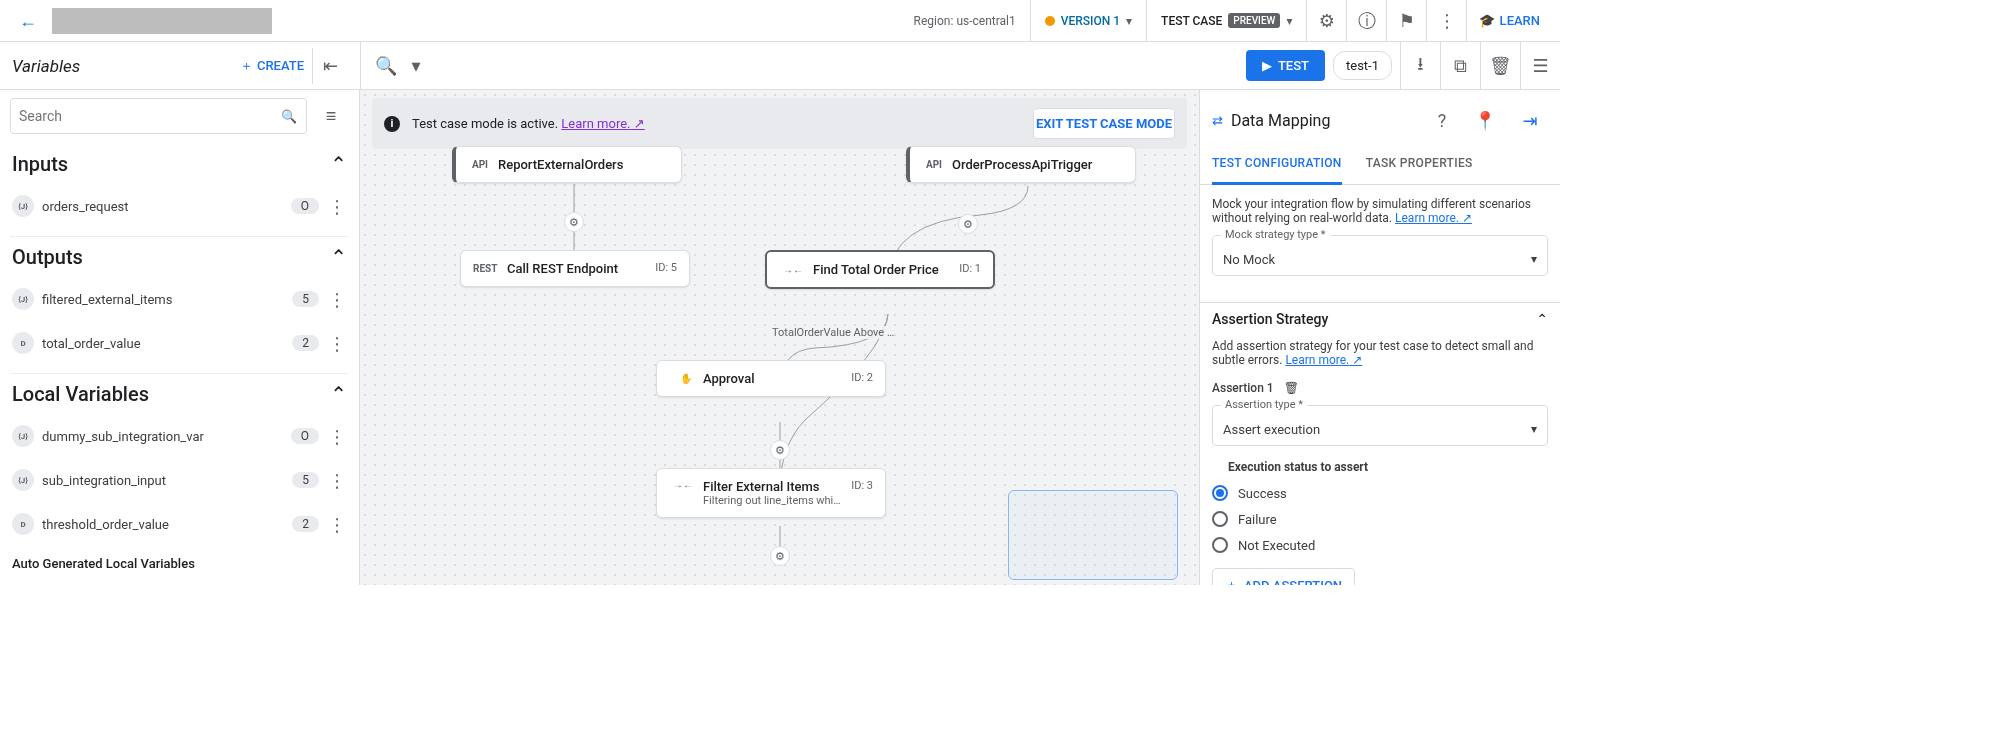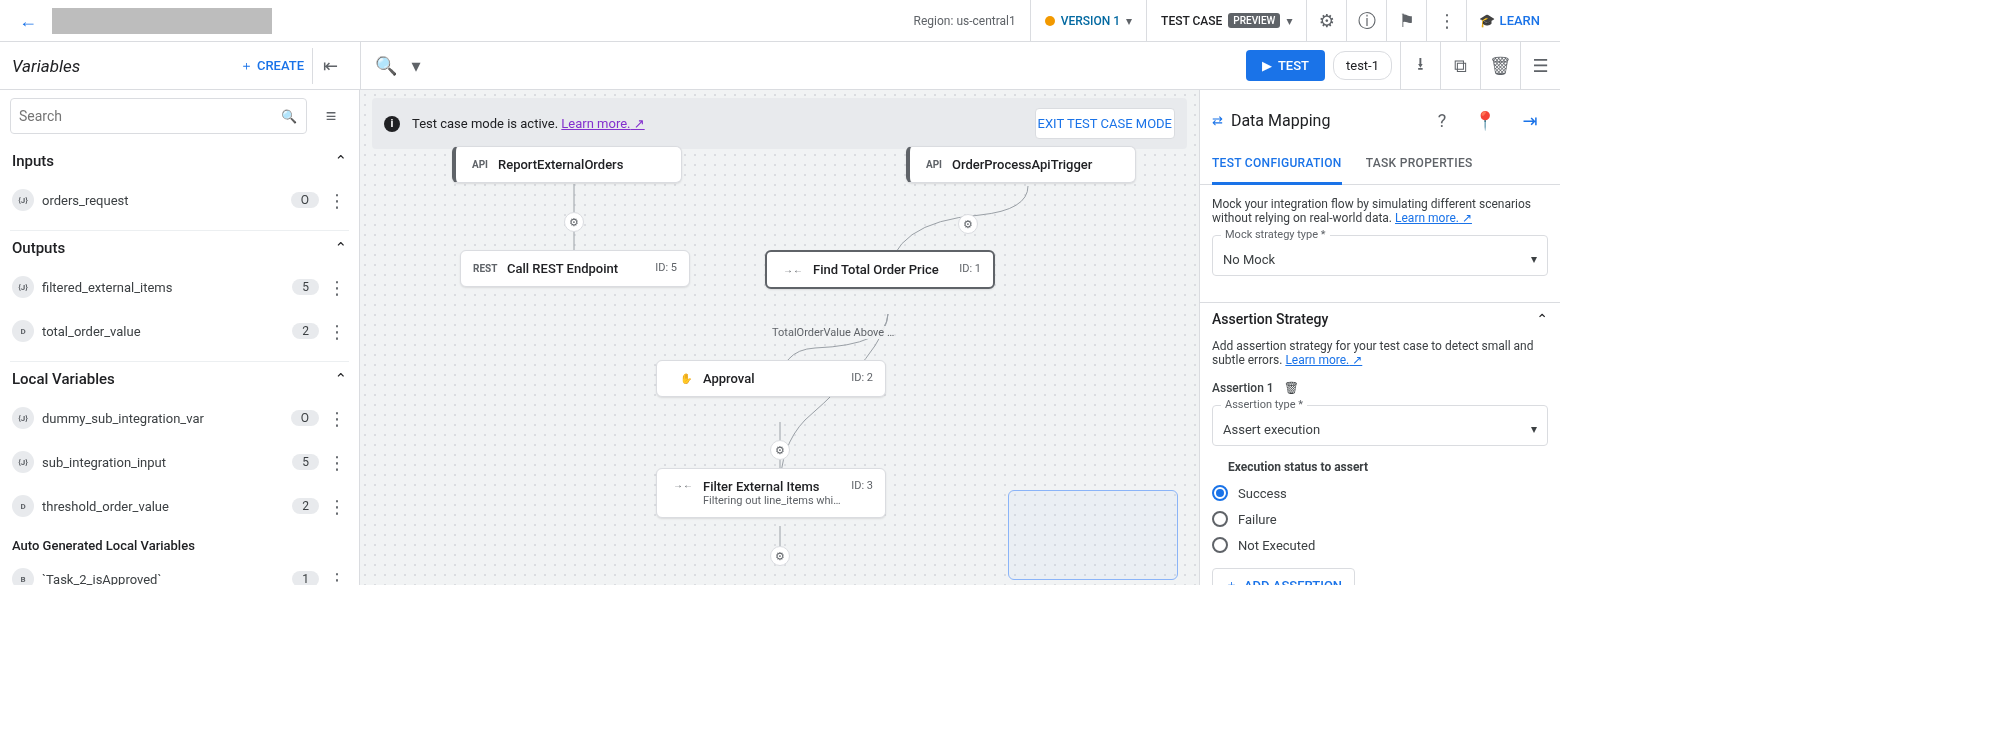--- a/index.html
+++ b/index.html
@@ -27,34 +27,34 @@
 .btn-primary { background: #1a73e8; color: #fff; font-weight: 500; font-size: 13px; border: none; border-radius: 4px; padding: 8px 16px; display: flex; align-items: center; gap: 6px; cursor: pointer; }
 .chip-name { border: 1px solid #dadce0; border-radius: 12px; padding: 6px 12px; margin: 0 8px; font-size: 13px; }
 .toolicon { width: 40px; height: 48px; display: flex; align-items: center; justify-content: center; border-left: 1px solid #dadce0; color: #5f6368; font-size: 18px; }
 
 
 #main { display: flex; height: calc(585px - 42px - 48px); }
 #sidebar { width: 360px; border-right: 1px solid #dadce0; overflow-y: auto; padding: 8px 10px; }
 .searchrow { display: flex; align-items: center; gap: 6px; margin-bottom: 10px; }
 .searchbox { flex: 1; border: 1px solid #dadce0; border-radius: 4px; height: 36px; display: flex; align-items: center; padding: 0 8px; }
 .searchbox input { border: none; outline: none; flex: 1; font-size: 14px; background: transparent; }
-.section-h { display: flex; align-items: center; padding: 8px 2px; font-size: 15px; font-weight: 500; cursor: pointer; }
+.section-h { display: flex; align-items: center; padding: 8px 2px; font-size: 20px; font-weight: 500; cursor: pointer; }
 .section-h .sp { flex: 1; }
 .varrow { display: flex; align-items: center; padding: 4px 2px; gap: 8px; cursor: pointer; }
 .typecircle { width: 22px; height: 22px; border-radius: 50%; background: #e8eaed; color: #5f6368; font-size: 8px; font-weight: 700; display: flex; align-items: center; justify-content: center; }
 .varname { flex: 1; font-size: 13px; color: #3c4043; }
 .countpill { background: #e8eaed; border-radius: 10px; padding: 1px 10px; font-size: 12px; color: #3c4043; }
 .subtitle { font-size: 13px; font-weight: 500; padding: 10px 2px 4px; }
 
 
 #canvas { flex: 1; position: relative; background: #f1f3f4; background-image: radial-gradient(#dadce0 1px, transparent 1px); background-size: 10px 10px; border-right: 1px solid #dadce0; overflow: hidden; }
 .banner { position: absolute; top: 8px; left: 12px; right: 12px; background: #e8eaed; border-radius: 4px; padding: 10px 12px; display: flex; align-items: center; gap: 12px; font-size: 13px; }
 .banner .info { width: 16px; height: 16px; border-radius: 50%; background: #202124; color: #fff; font-size: 11px; display: flex; align-items: center; justify-content: center; font-weight: bold; }
 .banner a { color: #8430ce; }
-.banner .exitbtn { margin-left: auto; border: 1px solid #dadce0; background: #fff; color: #1a73e8; font-weight: 400; padding: 7px 2px; border-radius: 4px; font-size: 13px; cursor: pointer; }
+.banner .exitbtn { margin-left: auto; border: 1px solid #dadce0; background: #fff; color: #1a73e8; font-weight: 700; padding: 7px 2px; border-radius: 4px; font-size: 13px; cursor: pointer; }
 .node { position: absolute; background: #fff; border: 1px solid #dadce0; border-radius: 6px; box-shadow: 0 1px 2px rgba(0,0,0,.1); padding: 10px 12px; display: flex; align-items: center; gap: 10px; min-width: 230px; }
 .node .typeico { font-size: 10px; font-weight: 700; color: #5f6368; width: 24px; text-align: right; }
 .node .ntitle { font-size: 13px; font-weight: 500; }
 .node .nsub { font-size: 11px; color: #5f6368; }
 .node .nid { font-size: 11px; color: #5f6368; margin-left: auto; align-self: flex-start; }
 .node.trigger { border-left: 4px solid #5f6368; padding-left: 8px; }
 .node.selected { border: 2px solid #5f6368; }
 .gearabs { position: absolute; width: 20px; height: 20px; border: 1px solid #dadce0; background: #fff; border-radius: 50%; display: flex; align-items: center; justify-content: center; font-size: 11px; color: #5f6368; }
 .edgelabel { position: absolute; font-size: 11px; color: #5f6368; background: rgba(241,243,244,.9); }
 svg.edges { position: absolute; top: 0; left: 0; width: 100%; height: 100%; pointer-events: none; }

